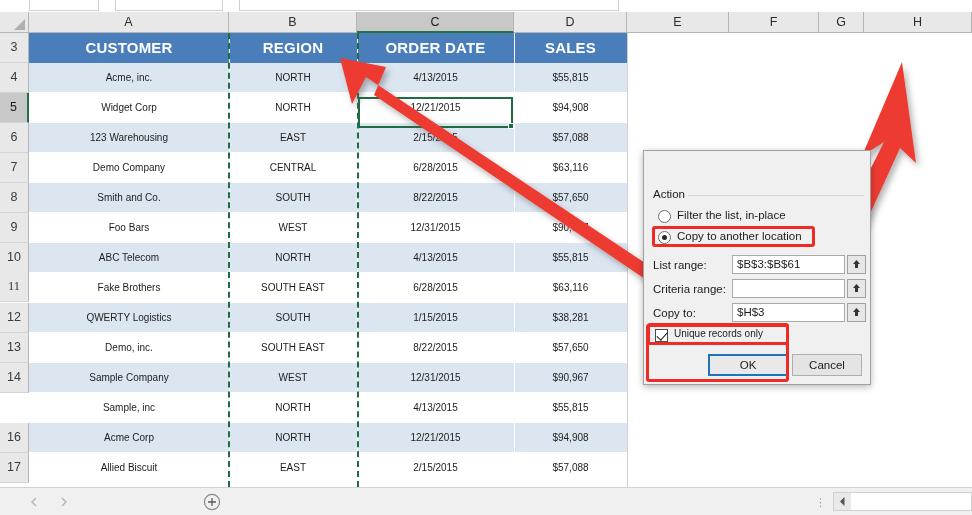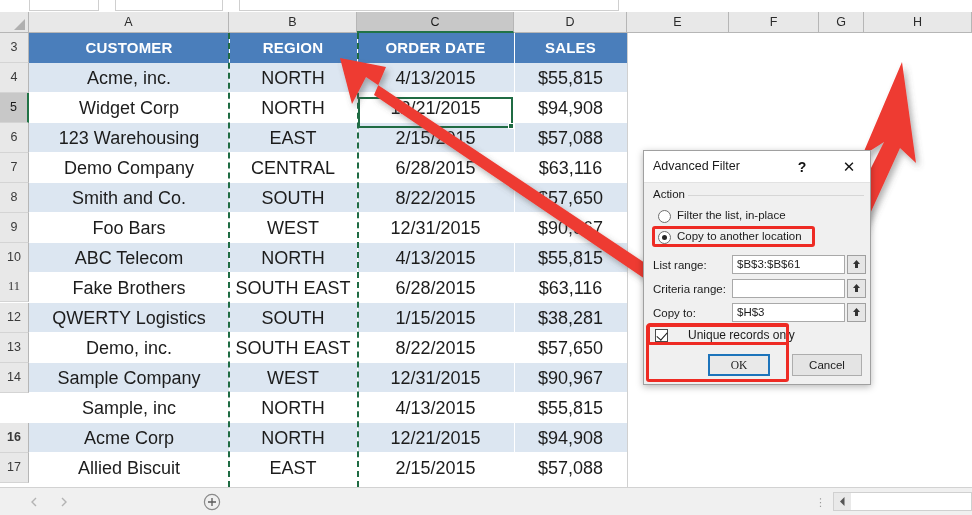--- a/index.html
+++ b/index.html
@@ -36,21 +36,21 @@
   .rowhdr {
     position:absolute; left:0; width:29px;
     background:#e8e8e8; border-right:1px solid #b6b6b6; border-bottom:1px solid #d4d4d4;
     font-size:12.5px; color:#3a3a3a; text-align:center;
   }
   .rowhdr.active { background:#c8c8c8; border-right:2px solid #217346; color:#1a1a1a; }
 
   
   .cell {
     position:absolute; height:30px; line-height:30px;
-    font-size:18px; color:#1c1c1c; text-align:center;
+    font-size:10px; color:#1c1c1c; text-align:center;
     white-space:nowrap; overflow:hidden;
   }
   .hdrcell {
     background:#4a7ebb; color:#ffffff; font-weight:bold; font-size:15px;
     letter-spacing:.2px;
   }
   .band-a { background:#dce6f1; }
   .band-b { background:#ffffff; }
   .gridline-b { border-bottom:1px solid #ffffff; }
 
@@ -122,21 +122,21 @@
 
   .chk-row { position:absolute; left:11px; top:178px; height:16px; }
   .chk-box {
     position:absolute; left:0; top:0; width:13px; height:13px;
     border:1px solid #4a4a4a; background:#fff;
   }
   .chk-box::after {
     content:""; position:absolute; left:3px; top:0px; width:5px; height:9px;
     border:solid #1b1b1b; border-width:0 1.6px 1.6px 0; transform:rotate(42deg);
   }
-  .chk-label { position:absolute; left:33px; top:-1px; font-size:12px; color:#1b1b1b; white-space:nowrap; }
+  .chk-label { position:absolute; left:19px; top:-1px; font-size:10px; color:#1b1b1b; white-space:nowrap; }
 
   .dlg-btn {
     position:absolute; height:22px; background:#e4e4e4; border:1px solid #adadad;
     font-size:11.5px; color:#1b1b1b; text-align:center; line-height:20px;
   }
   .dlg-btn.primary { border:2px solid #1d74bb; background:#e9e9e9; line-height:18px; }
 
   
   .hl-rect { position:absolute; border:3px solid #ee2b24; border-radius:3px; }
 
@@ -200,21 +200,21 @@
       <div class="rowhdr" style="top: 123px; height: 30px; line-height: 29px;">6</div>
       <div class="rowhdr" style="top: 153px; height: 30px; line-height: 29px;">7</div>
       <div class="rowhdr" style="top: 183px; height: 30px; line-height: 29px;">8</div>
       <div class="rowhdr" style="top: 213px; height: 30px; line-height: 29px;">9</div>
       <div class="rowhdr" style="top: 243px; height: 30px; line-height: 29px;">10</div>
       <div class="rowhdr" style="top: 272px; height: 30px; line-height: 29px; font-family: Liberation Serif, serif;">11</div>
       <div class="rowhdr" style="top: 303px; height: 30px; line-height: 29px;">12</div>
       <div class="rowhdr" style="top: 333px; height: 30px; line-height: 29px;">13</div>
       <div class="rowhdr" style="top: 363px; height: 30px; line-height: 29px;">14</div>
       <div class="rowhdr" style="top: 393px; height: 30px; line-height: 29px; margin-left: 44px;">15</div>
-      <div class="rowhdr" style="top: 423px; height: 30px; line-height: 29px; font-weight: bold;">16</div>
+      <div class="rowhdr" style="top: 423px; height: 30px; line-height: 29px;">16</div>
       <div class="rowhdr" style="top: 453px; height: 30px; line-height: 29px;">17</div>
     </div>
   <div id="gridrows">
       <div class="cell hdrcell" style="left: 29px; top: 33px; width: 200px;">CUSTOMER</div>
       <div class="cell hdrcell" style="left: 229px; top: 33px; width: 128px;">REGION</div>
       <div class="cell hdrcell" style="left: 357px; top: 33px; width: 157px;">ORDER DATE</div>
       <div class="cell hdrcell" style="left: 514px; top: 33px; width: 113px;">SALES</div>
       <div class="cell gridline-b band-a" style="left: 29px; top: 63px; width: 200px;">Acme, inc.</div>
       <div class="cell gridline-b band-a" style="left: 229px; top: 63px; width: 128px;">NORTH</div>
       <div class="cell gridline-b band-a" style="left: 357px; top: 63px; width: 157px;">4/13/2015</div>
@@ -293,25 +293,20 @@
     <g filter="url(#sh)">
       <polygon points="648,265 648,281 374,95 386,67 340,58 352,104 366,77" fill="#ee3a31"></polygon>
     </g>
 
     <g filter="url(#sh)">
       <polygon points="796,318 818,328 900,148 916,163 902,62 862,156 884,142" fill="#ee3a31"></polygon>
     </g>
   </svg>
 
   <div class="dialog">
-    <div class="dlg-title">
-      <div class="dlg-title-text">Advanced Filter</div>
-      <div class="dlg-help">?</div>
-      <div class="dlg-close">✕</div>
-    </div>
 
     <div class="grp-label">Action</div>
     <div class="grp-rule"></div>
 
     <div class="radio-row" style="top:58px;">
       <span class="radio-dot"></span>
       <span class="radio-label">Filter the list, in-place</span>
     </div>
 
     <div class="radio-row" style="top:79px;">
@@ -341,21 +336,21 @@
       <svg width="11" height="11" viewBox="0 0 11 11">
           <path d="M5.5 1 L9 5 H7 V9 H4 V5 H2 Z" fill="#333"></path>
         </svg>
     </div>
 
     <div class="chk-row">
       <span class="chk-box"></span>
       <span class="chk-label">Unique records only</span>
     </div>
 
-    <div class="dlg-btn primary" style="left:64px; top:203px; width:62px;font-family:Liberation Serif, serif;">OK</div>
+    <div class="dlg-btn primary" style="left:64px; top:203px; width:80px;">OK</div>
     <div class="dlg-btn" style="left:148px; top:203px; width:70px;">Cancel</div>
   </div>
 
   <div class="hl-rect" style="left:652px; top:226px; width:163px; height:21px;"></div>
   <div class="hl-rect" style="left:647px; top:323px; width:142px; height:22px;"></div>
   <div class="hl-rect" style="left:646px; top:324px; width:143px; height:58px;"></div>
 
   <div class="tabbar">
     <div class="nav-arrow" style="left:27px;">
       <svg width="14" height="14" viewBox="0 0 14 14">

